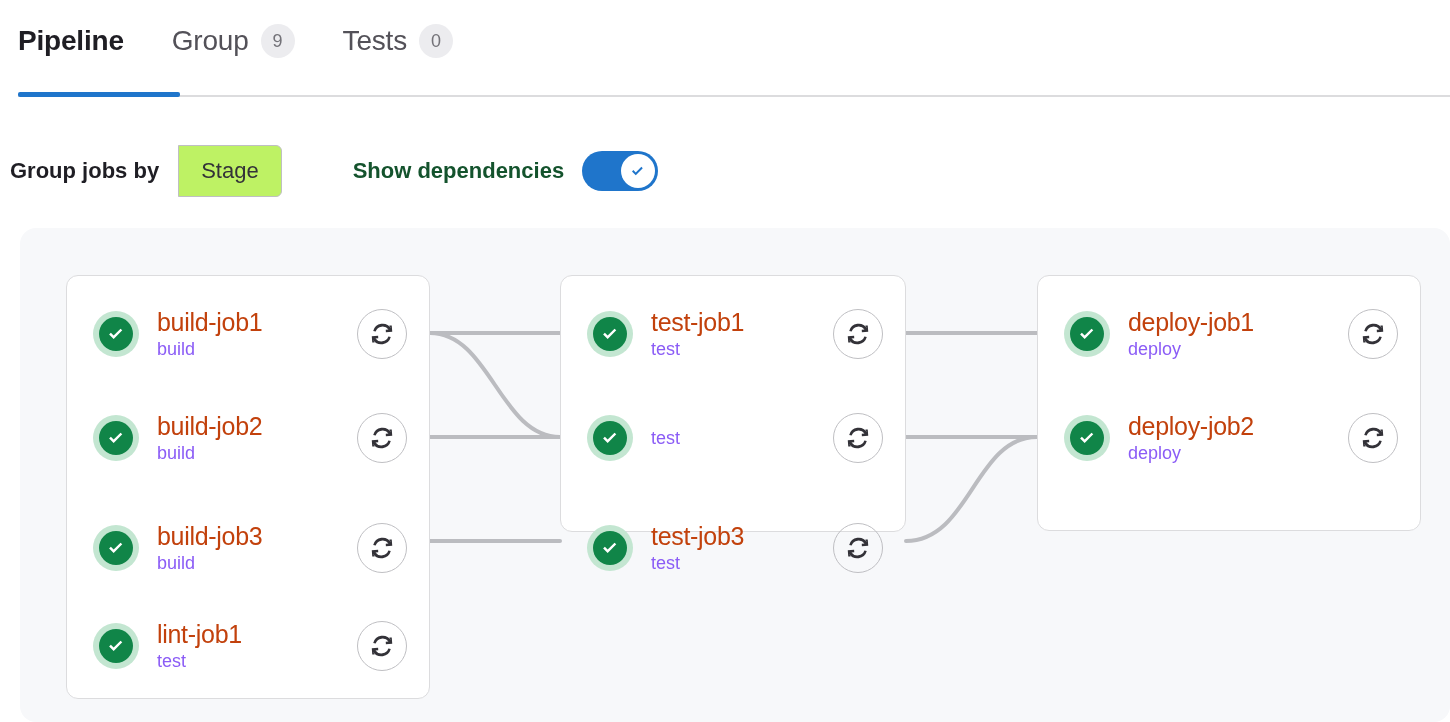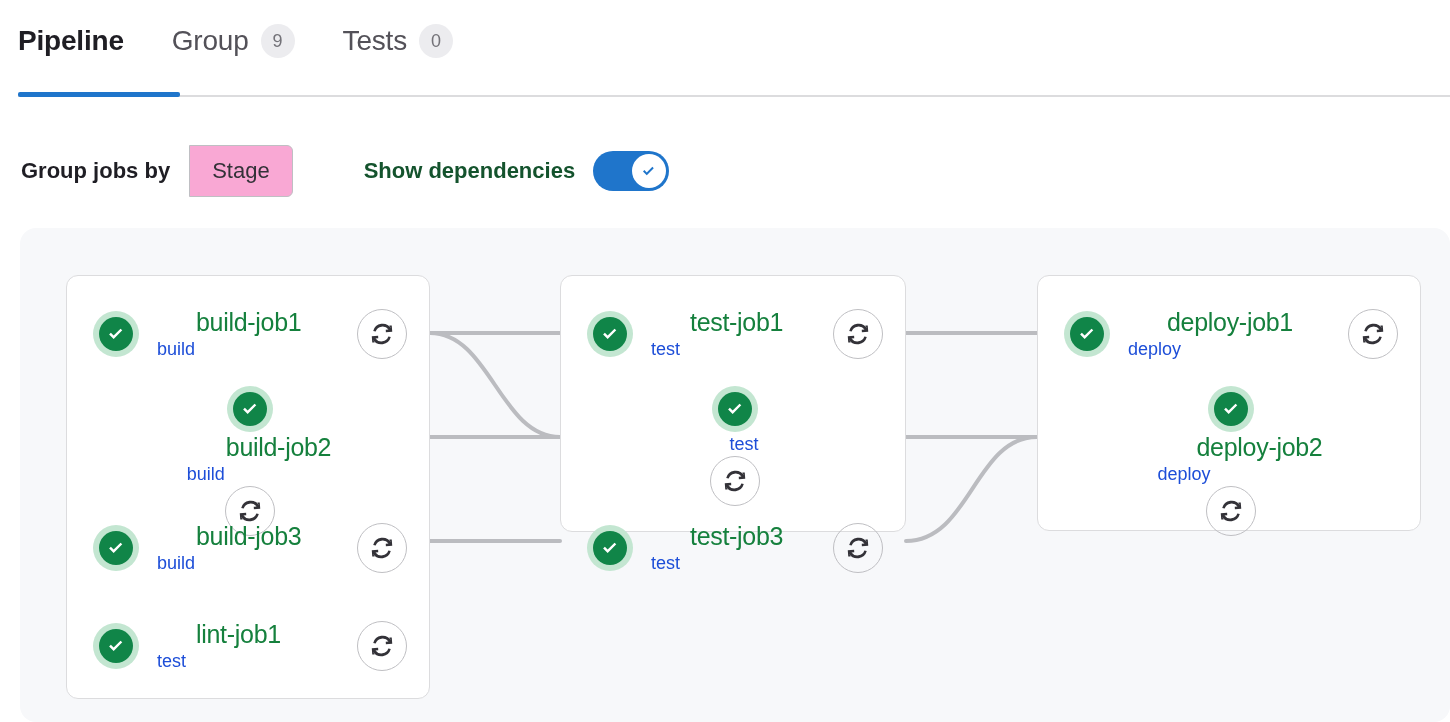--- a/index.html
+++ b/index.html
@@ -68,21 +68,21 @@
     position: absolute;
     left: 18px; top: 92px;
     width: 162px; height: 5px;
     background: #1f75cb;
     border-radius: 2px;
   }
 
   
   .controls {
     position: absolute;
-    left: 21px; top: 144px;
+    left: 10px; top: 144px;
     height: 54px;
     display: flex;
     align-items: center;
   }
   .controls-label {
     font-size: 22px;
     font-weight: bold;
     color: #1f1e24;
     white-space: nowrap;
   }
@@ -91,21 +91,21 @@
     margin-left: 20px;
   }
   .seg-btn {
     height: 52px;
     display: flex;
     align-items: center;
     justify-content: center;
     padding: 0 22px;
     font-size: 22px;
     color: #333238;
-    background: #f9a8d4;
+    background: #bef264;
     border: 1px solid #bfbfc3;
     cursor: pointer;
     white-space: nowrap;
     box-sizing: border-box;
   }
   .seg-btn:first-child {
     border-radius: 6px 0 0 6px;
   }
   .seg-btn:last-child {
     border-radius: 0 6px 6px 0;
@@ -180,21 +180,21 @@
     left: 0;
     width: 100%;
     height: 104px;
     display: flex;
     align-items: center;
     padding: 0 22px 0 26px;
     box-sizing: border-box;
     cursor: pointer;
   }
   .job-row.r0 { top: 6px; }
-  .job-row.r1 { top: 110px; flex-direction: column; }
+  .job-row.r1 { top: 110px; }
   .job-row.r2 { top: 220px; }
   .job-row.r3 { top: 318px; }
 
   .status-icon {
     position: relative;
     width: 46px; height: 46px;
     border-radius: 50%;
     background: #c3e6d1;
     flex: none;
     display: flex;
@@ -212,29 +212,28 @@
   .job-text {
     margin-left: 18px;
     display: flex;
     flex-direction: column;
     justify-content: center;
     flex: 1;
     min-width: 0;
   }
   .job-name {
     font-size: 25px;
-    color: #15803d;
+    color: #c2410c;
     line-height: 30px;
     letter-spacing: -0.3px;
     white-space: nowrap;
-    margin-left: 39px;
   }
   .job-stage {
     font-size: 18px;
-    color: #1d4ed8;
+    color: #8b5cf6;
     line-height: 24px;
     white-space: nowrap;
   }
   .retry-btn {
     width: 50px; height: 50px;
     border-radius: 50%;
     border: 1px solid #bfbfc3;
     background: transparent;
     flex: none;
     display: flex;

